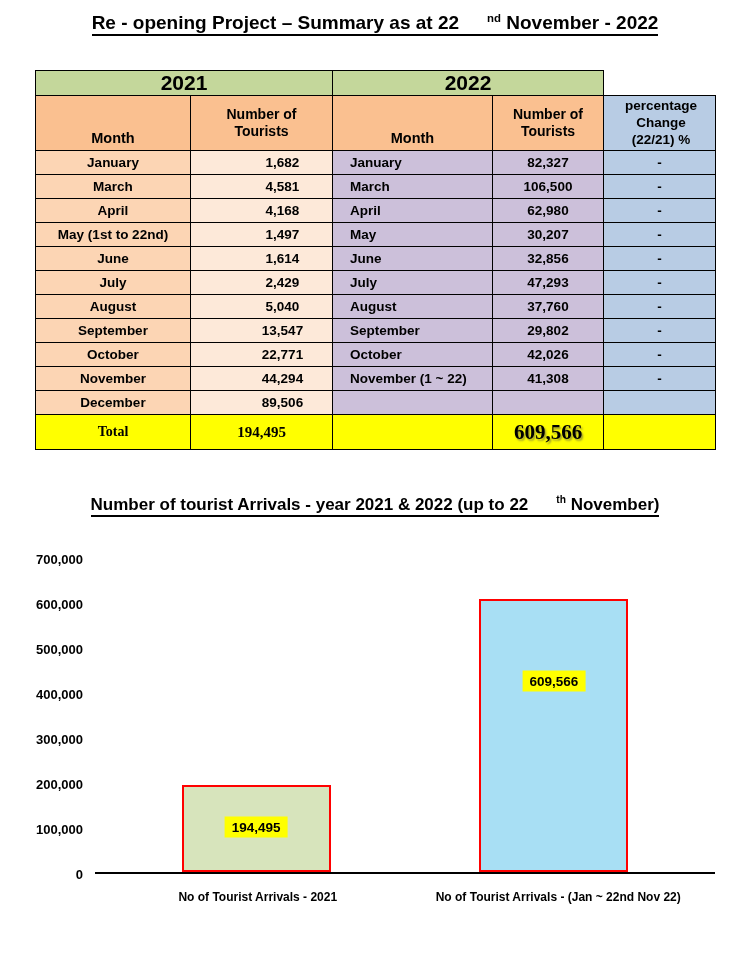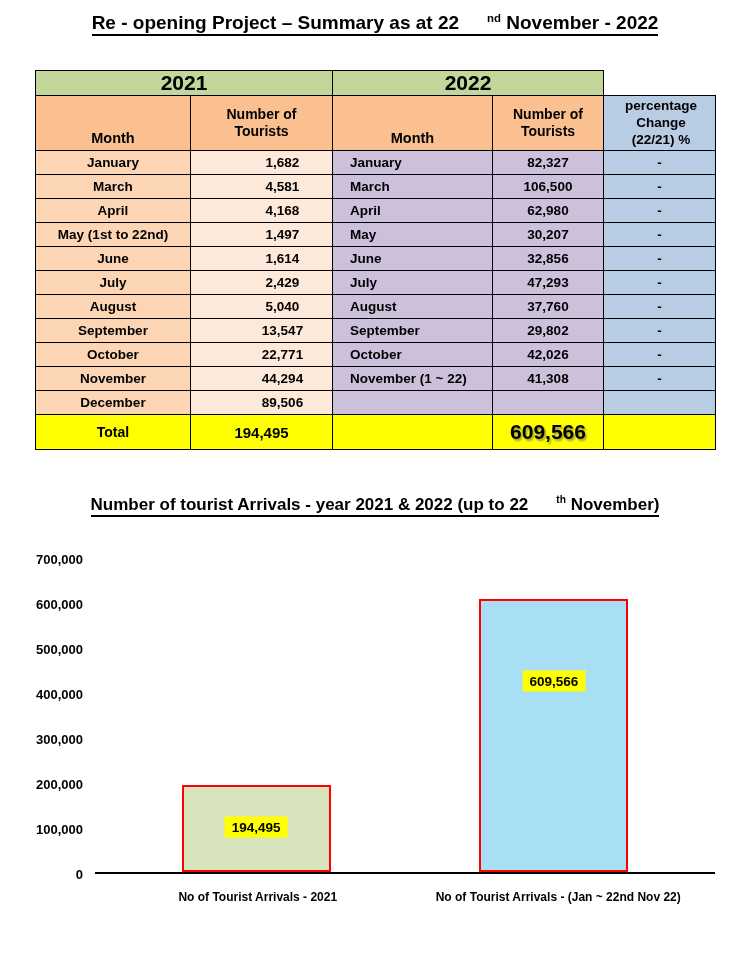--- a/index.html
+++ b/index.html
@@ -41,21 +41,21 @@
     background: #b8cce4; vertical-align: middle;
     font-size: 13.5px; white-space: pre-line; line-height: 1.25;
     text-align: center; padding-left: 7px;
   }
   tbody.rows td { height: 24px; font-size: 13.5px; }
   td.m1 { background: #fcd5b4; text-align: center; }
   td.v1 { background: #fde9d9; text-align: center; font-size: 14.5px; padding-left: 46px; }
   td.m2 { background: #ccc0da; text-align: left; padding-left: 17px; }
   td.v2 { background: #ccc0da; text-align: center; font-size: 14.5px; }
   td.pct { background: #b8cce4; text-align: center; }
-  tr.total-row td { height: 35px; background: #ffff00; text-align: center; }
+  tr.total-row td { height: 35px; background: #ffff00; text-align: center; font-family: Liberation Serif, serif; }
   td.t-label { font-size: 14px; }
   td.t-v1 { font-size: 15px; }
   td.t-v2 { font-size: 21px; text-shadow: 1.5px 2px 2px rgba(80,80,80,0.55); }
 
   
   .chart-title {
     text-align: center; margin-top: 44px;
     font-size: 17px; font-weight: bold;
   }
 

